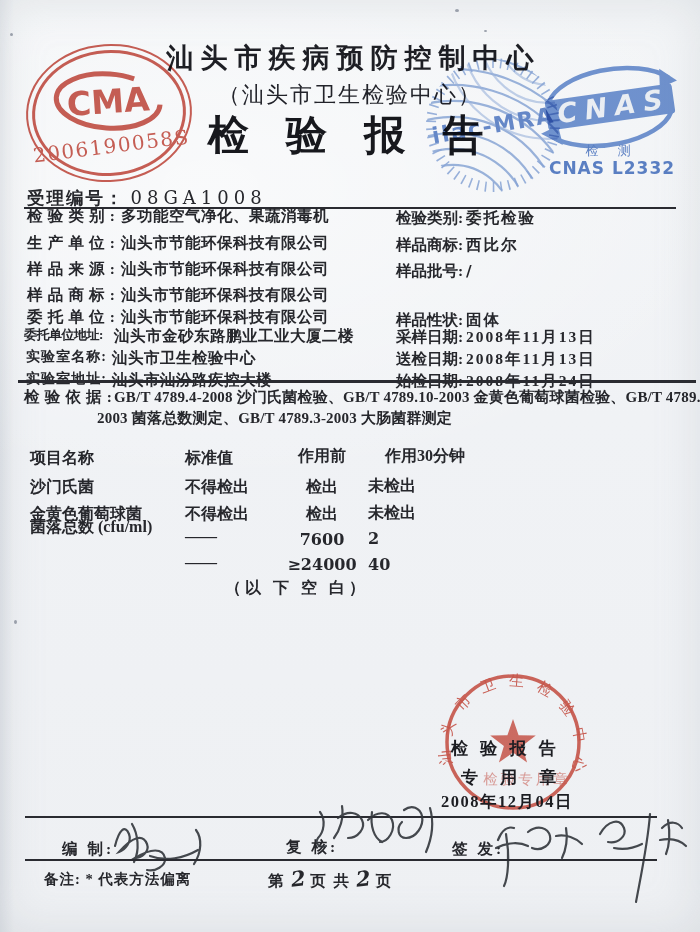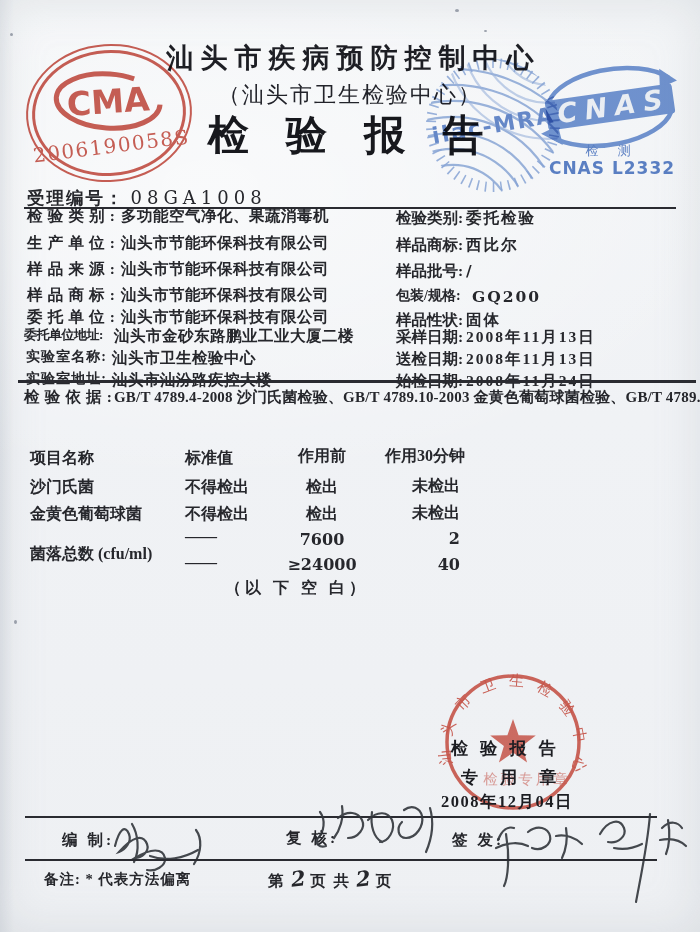--- a/index.html
+++ b/index.html
@@ -50,28 +50,28 @@
   .num{font-family:"DejaVu Serif",serif;}
   
   .basis-lb{left:24px;top:387px;width:88px;font-size:15.5px;font-weight:bold;text-align:justify;text-align-last:justify;}
   .basis-l1{left:114px;top:388px;font-size:15px;font-weight:bold;letter-spacing:.2px;}
   .basis-l2{left:97px;top:409px;font-size:15px;font-weight:bold;letter-spacing:.2px;}
   
   .tc{position:absolute;font-size:16px;font-weight:bold;white-space:nowrap;}
   .c1{left:30px;}
   .c2{left:185px;}
   .c3{left:272px;width:100px;text-align:center;}
-  .c4{left:368px;width:92px;text-align:right;}
+  .c4{left:368px;width:92px;text-align:left;}
   .blanknote{left:225px;top:578px;width:200px;text-align:left;font-size:16px;font-weight:bold;letter-spacing:4px;}
   
   .seal-l1{left:451px;top:737px;font-size:17px;font-weight:bold;letter-spacing:4px;color:#1c1d22;}
   .seal-l2{left:461px;top:766px;font-size:17px;font-weight:bold;letter-spacing:9px;color:#1c1d22;}
   .seal-date{left:441px;top:791px;font-size:16.5px;font-weight:bold;letter-spacing:1.5px;color:#1c1d22;}
   
-  .sig-lb{font-size:15.5px;font-weight:bold;letter-spacing:3px;color:#26272c;}
+  .sig-lb{font-size:15.5px;font-weight:bold;letter-spacing:3px;color:#26272c;margin-top:9px;}
   .sigs{left:0;top:0;width:700px;height:932px;pointer-events:none;}
   
   .note{left:44px;top:870px;font-size:14.5px;font-weight:bold;letter-spacing:1px;}
   .pagenums{left:268px;top:866px;font-size:15.5px;font-weight:bold;letter-spacing:2px;}
   .pagenums .hand{display:inline-block;font-family:"DejaVu Serif",serif;font-style:italic;font-weight:bold;
     font-size:21px;transform:rotate(-6deg);margin:0 5px;letter-spacing:0;}
   .speck{position:absolute;background:#9aa0ab;border-radius:50%;}
 </style>
 </head>
 <body>
@@ -178,24 +178,20 @@
     <span class="vl">委托检验</span>
     </div>
   <div class="irow rt" style="left:396px;top:235px">
     <span class="lb">样品商标:</span>
     <span class="vl">西比尔</span>
     </div>
   <div class="irow rt" style="left:396px;top:261px">
     <span class="lb">样品批号:</span>
     <span class="vl num">/</span>
     </div>
-  <div class="irow rt" style="left:396px;top:287px">
-    <span class="lb w5r">包装/规格:</span>
-    <span class="vl num">GQ200</span>
-    </div>
   <div class="irow rt" style="left:396px;top:310px">
     <span class="lb">样品性状:</span>
     <span class="vl">固体</span>
     </div>
   <div class="irow rt" style="left:396px;top:327px">
     <span class="lb">采样日期:</span>
     <span class="vl">2008年11月13日</span>
     </div>
   <div class="irow rt" style="left:396px;top:349px">
     <span class="lb">送检日期:</span>
@@ -203,37 +199,38 @@
     </div>
   <div class="irow rt" style="left:396px;top:371px">
     <span class="lb">始检日期:</span>
     <span class="vl">2008年11月24日</span>
     </div>
 
   <div class="abs hr hr2"></div>
 
   <div class="abs basis-lb">检验依据:</div>
   <div class="abs basis-l1 nw">GB/T 4789.4-2008 沙门氏菌检验、GB/T 4789.10-2003 金黄色葡萄球菌检验、GB/T 4789.2-</div>
+  <div class="abs basis-l2 nw">2003 菌落总数测定、GB/T 4789.3-2003 大肠菌群测定</div>
 
   <div class="tc c1" style="top:448px">项目名称</div>
   <div class="tc c2" style="top:448px">标准值</div>
   <div class="tc c3" style="top:446px">作用前</div>
   <div class="tc" style="left:385px;top:446px">作用30分钟</div>
 
   <div class="tc c1" style="top:477px">沙门氏菌</div>
   <div class="tc c2" style="top:477px">不得检出</div>
   <div class="tc c3" style="top:477px">检出</div>
   <div class="tc c4" style="top:476px">未检出</div>
 
   <div class="tc c1" style="top:504px">金黄色葡萄球菌</div>
   <div class="tc c2" style="top:504px">不得检出</div>
   <div class="tc c3" style="top:504px">检出</div>
   <div class="tc c4" style="top:503px">未检出</div>
 
-  <div class="tc c1" style="top:544px">菌落总数 (cfu/ml)</div>
+  <div class="tc c1" style="top:517px">菌落总数 (cfu/ml)</div>
   <div class="tc c2" style="top:528px">——</div>
   <div class="tc c3 num" style="top:530px">7600</div>
   <div class="tc c4 num" style="top:529px">2</div>
 
   <div class="tc c2" style="top:554px">——</div>
   <div class="tc c3 num" style="top:555px">≥24000</div>
   <div class="tc c4 num" style="top:555px">40</div>
 
   <div class="abs blanknote">（以 下 空 白）</div>
 

